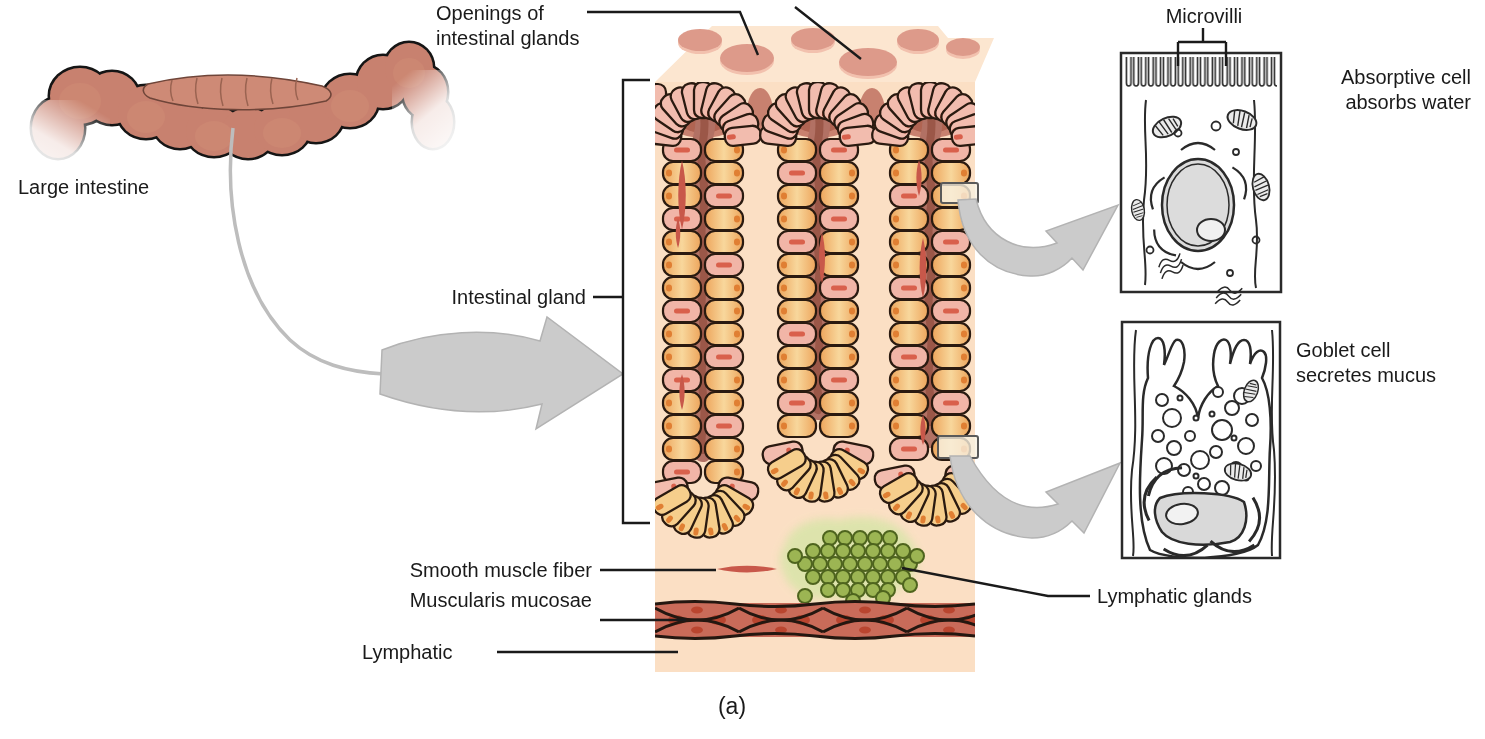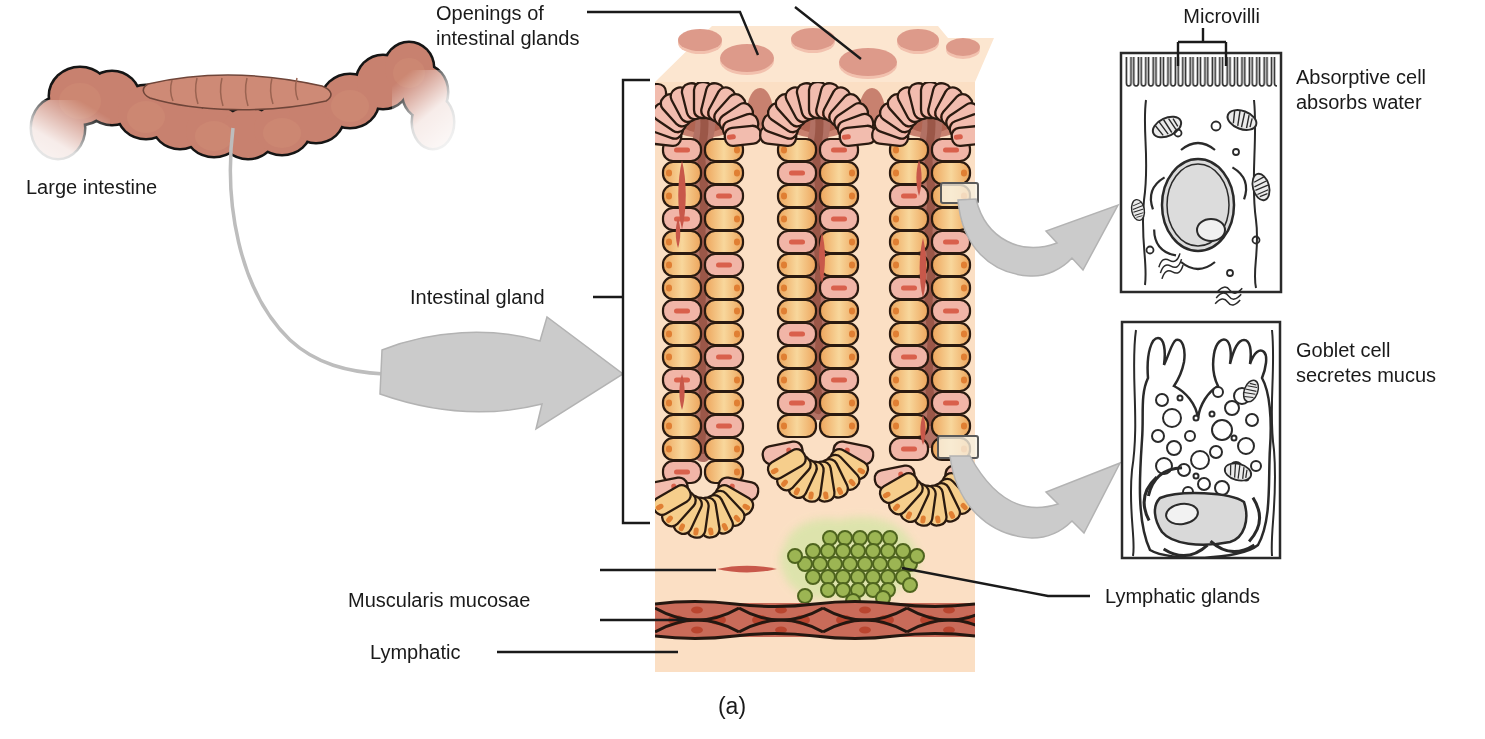--- a/index.html
+++ b/index.html
@@ -1,21 +1,21 @@
 <!DOCTYPE html>
 <html><head>
 <meta charset="utf-8">
 <style>
   html,body{margin:0;padding:0;background:#ffffff;}
   .stage{position:relative;width:1485px;height:739px;background:#ffffff;overflow:hidden;
          font-family:"Liberation Sans", sans-serif;}
   .art{position:absolute;left:0;top:0;}
   .lbl{position:absolute;font-size:20px;line-height:1.25;color:#1a1a1a;}
-  .nowrap{white-space:nowrap;margin-left:8px;}
-  .right{}
+  .nowrap{white-space:nowrap;}
+  .right{text-align:right;}
   .center{text-align:center;}
   .caption{font-size:23px;}
 </style>
 </head>
 <body>
 
 <div class="stage">
 
 <svg class="art" width="1485" height="739" viewBox="0 0 1485 739">
   <defs>
@@ -521,23 +521,24 @@
     <path d="M1203,28 V42 M1178,42 H1226 M1178,42 V66 M1226,42 V66"></path>
     <path d="M593,297 H623 M650,80 H623 V523 H650"></path>
     <path d="M600,570 H716"></path>
     <path d="M600,620 H686"></path>
     <path d="M497,652 H678"></path>
     <path d="M902,568 L1048,596 H1090"></path>
   </g>
 </svg>
 
 <div class="lbl" style="left:436px;top:1px;width:162px;">Openings of intestinal glands</div>
-<div class="lbl center" style="left:1148px;top:4px;width:112px;text-align:right;">Microvilli</div>
-<div class="lbl" style="left:1296px;top:65px;width:175px;">Absorptive cell absorbs water</div>
+<div class="lbl center" style="left:1148px;top:4px;width:112px;">Microvilli</div>
+<div class="lbl" style="left:1296px;top:65px;width:175px;text-align:right;">Absorptive cell absorbs water</div>
 <div class="lbl nowrap" style="left:18px;top:175px;">Large intestine</div>
 <div class="lbl right nowrap" style="left:402px;top:285px;width:184px;">Intestinal gland</div>
 <div class="lbl" style="left:1296px;top:338px;width:175px;">Goblet cell secretes mucus</div>
+<div class="lbl right nowrap" style="left:340px;top:558px;width:252px;">Smooth muscle fiber</div>
 <div class="lbl right nowrap" style="left:340px;top:588px;width:252px;">Muscularis mucosae</div>
 <div class="lbl nowrap" style="left:362px;top:640px;">Lymphatic</div>
 <div class="lbl nowrap" style="left:1097px;top:584px;">Lymphatic glands</div>
 <div class="lbl caption center" style="left:697px;top:692px;width:70px;">(a)</div>
 
 </div>
 
 </body></html>

